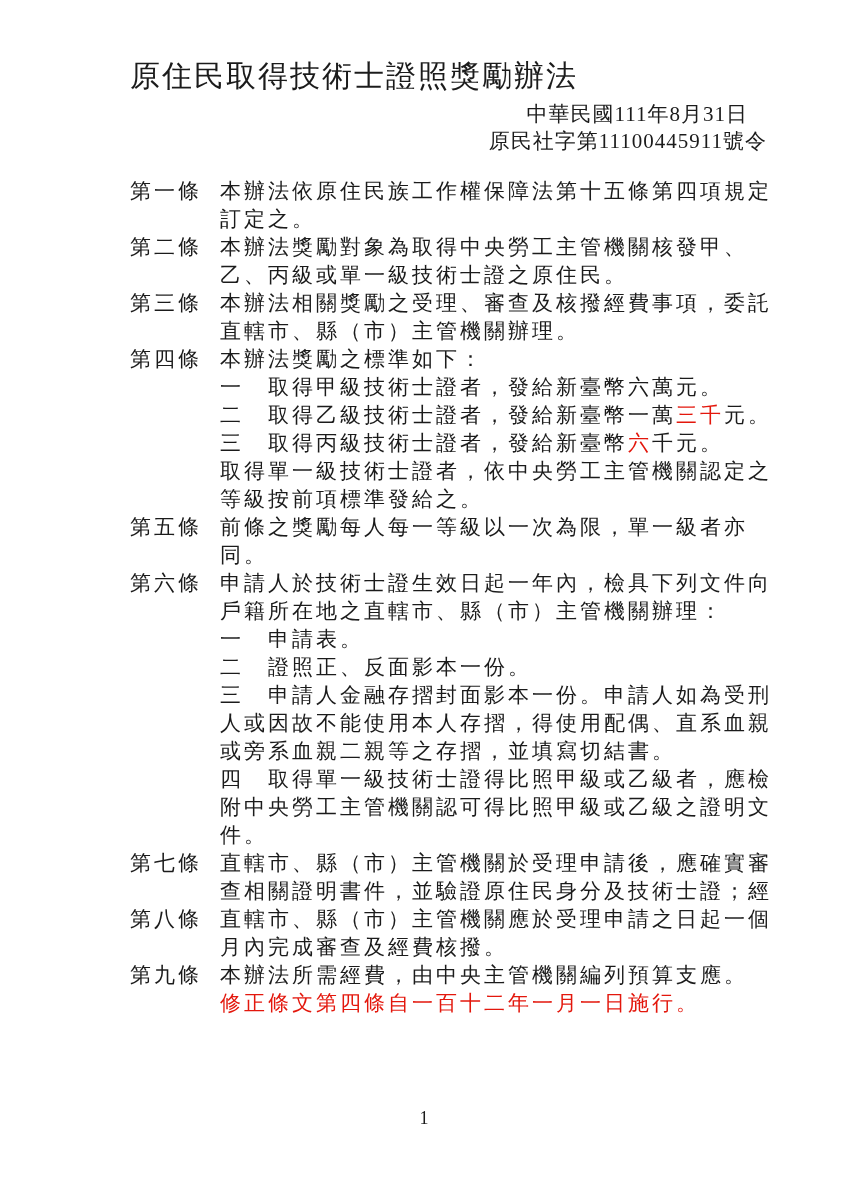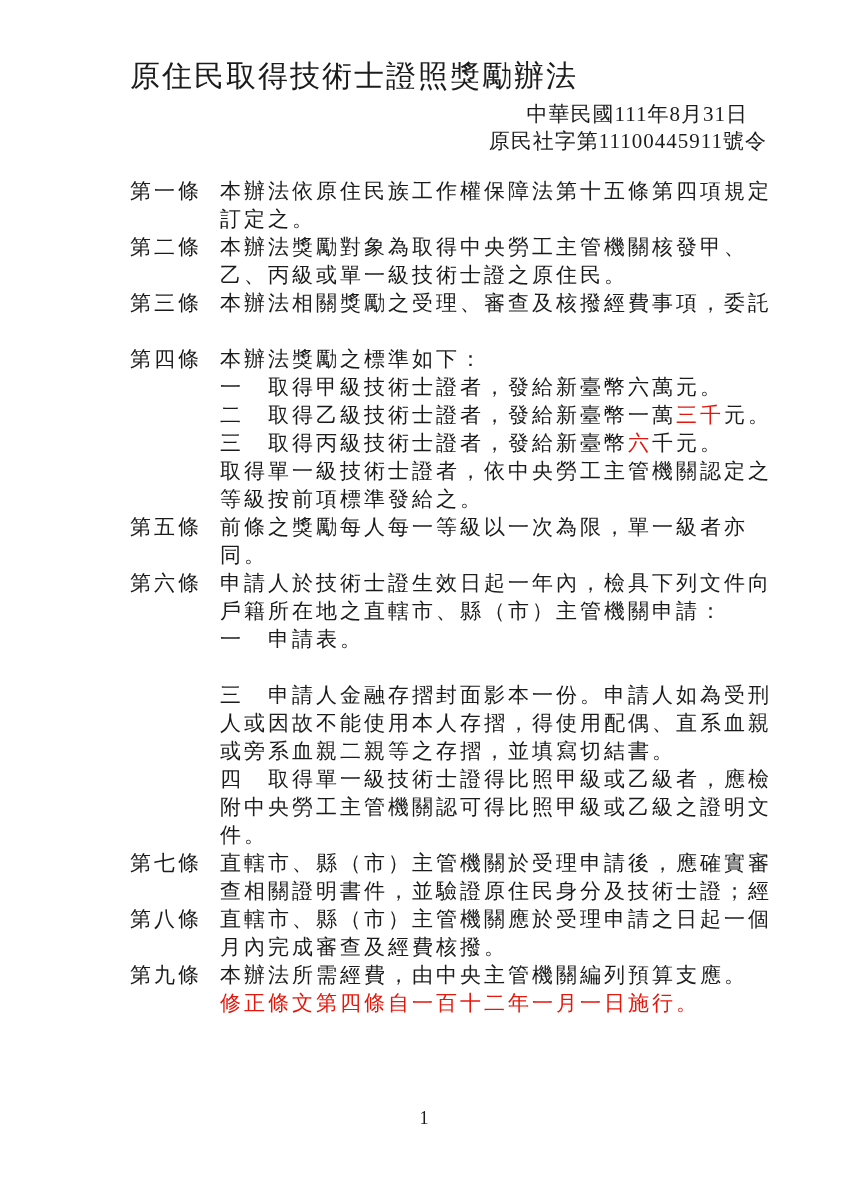--- a/index.html
+++ b/index.html
@@ -90,20 +90,21 @@
       <div class="line">
         <span class="label"></span>
         <span class="text"><span>乙、丙級或單一級技術士證之原住民。</span></span>
       </div>
       <div class="line">
         <span class="label">第三條</span>
         <span class="text"><span>本辦法相關獎勵之受理、審查及核撥經費事項，委託</span></span>
       </div>
       <div class="line">
         <span class="label"></span>
+        <span class="text"><span>直轄市、縣（市）主管機關辦理。</span></span>
       </div>
       <div class="line">
         <span class="label">第四條</span>
         <span class="text"><span>本辦法獎勵之標準如下：</span></span>
       </div>
       <div class="line">
         <span class="label"></span>
         <span class="text"><span>一　取得甲級技術士證者，發給新臺幣六萬元。</span></span>
       </div>
       <div class="line">
@@ -129,28 +130,29 @@
       <div class="line">
         <span class="label"></span>
         <span class="text"><span>同。</span></span>
       </div>
       <div class="line">
         <span class="label">第六條</span>
         <span class="text"><span>申請人於技術士證生效日起一年內，檢具下列文件向</span></span>
       </div>
       <div class="line">
         <span class="label"></span>
-        <span class="text"><span>戶籍所在地之直轄市、縣（市）主管機關申請：</span></span>
+        <span class="text"><span>戶籍所在地之直轄市、縣（市）主管機關辦理：</span></span>
       </div>
       <div class="line">
         <span class="label"></span>
         <span class="text"><span>一　申請表。</span></span>
       </div>
       <div class="line">
         <span class="label"></span>
+        <span class="text"><span>二　證照正、反面影本一份。</span></span>
       </div>
       <div class="line">
         <span class="label"></span>
         <span class="text"><span>三　申請人金融存摺封面影本一份。申請人如為受刑</span></span>
       </div>
       <div class="line">
         <span class="label"></span>
         <span class="text"><span>人或因故不能使用本人存摺，得使用配偶、直系血親</span></span>
       </div>
       <div class="line">

